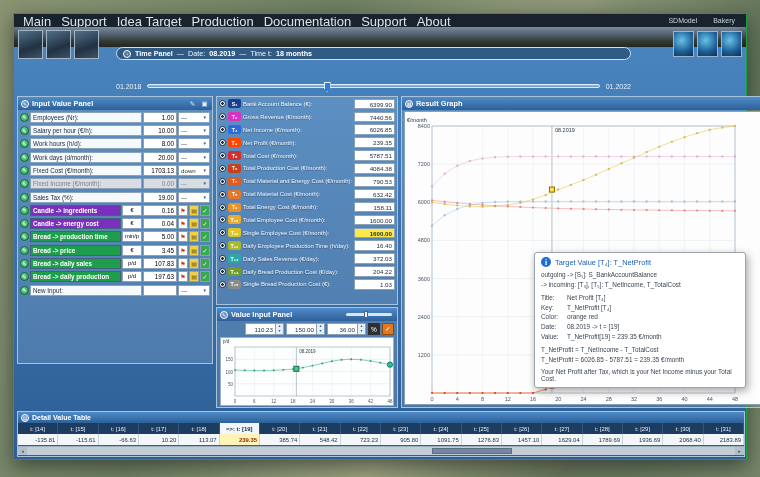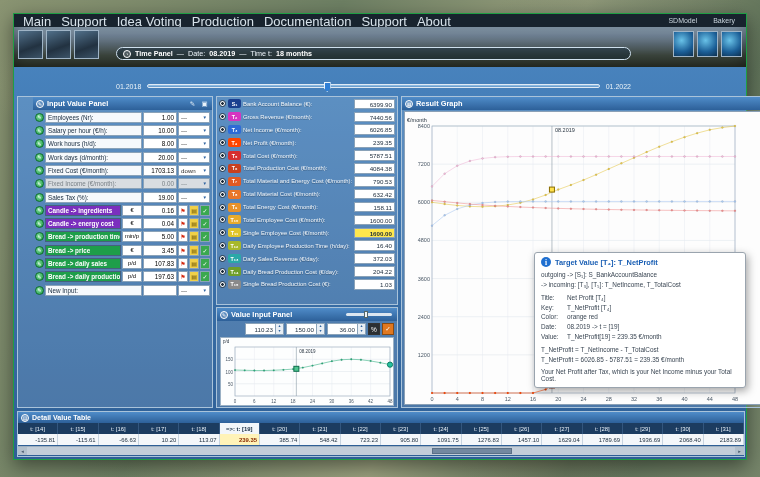--- a/index.html
+++ b/index.html
@@ -22,21 +22,21 @@
   .wc { width:17px; height:14px; font-size:7px; display:inline-flex; align-items:center; justify-content:center; color:#06300e; }
   .wc.close { background:#e81123; color:#fff; width:24px; }
 
   
   .menubar { height:13px; background:#18232e; display:flex; align-items:center; padding:0 4px; }
   .menu-item { color:#d7e2ea; font-size:13px; padding:0 5px; white-space:nowrap; }
   #menu-right { margin-left:auto; display:flex; gap:6px; padding-right:2px; }
   #menu-right .menu-item { font-size:7px; color:#c9d4dd; }
 
   
-  .banner { position:relative; height:40px;
+  .banner { position:relative; height:20px;
     background:linear-gradient(180deg,#9db4c8 0%,#74879a 22%,#55636b 45%,#3c463e 70%,#2c3329 100%);
     box-shadow:inset 0 0 18px rgba(0,0,0,.45); }
   .thumbs { position:absolute; left:4px; top:3px; display:flex; gap:3px; }
   .thumb-btn { width:25px; height:29px; border:1px solid #9fb4c6; background:linear-gradient(160deg,#51708a,#223241 60%,#3c5468); }
   .globes { position:absolute; right:4px; top:4px; display:flex; gap:3px; }
   .globe-btn { width:21px; height:26px; border:1px solid #9fb4c6; background:radial-gradient(circle at 40% 35%, #69c2e8, #1b5e96 60%, #0d3050); }
   .time-pill { position:absolute; left:102px; top:20px; width:515px; height:13px; border:1px solid #cfe0ee; border-radius:7px;
     background:rgba(15,35,55,.42); color:#eef5fb; display:flex; align-items:center; gap:4px; font-size:7.2px; padding:0 6px; white-space:nowrap; }
   .time-pill b { color:#fff; }
   .circle-icon { width:8px; height:8px; border:1px solid #fff; border-radius:50%; display:inline-flex; align-items:center; justify-content:center;
@@ -50,21 +50,21 @@
 
   
   .panel { position:absolute; border:1px solid #a9c3da; background:rgba(200,218,235,.18); }
   .phead { height:13px; background:linear-gradient(#4f8cc9,#2d6099); color:#fff; font-size:7.4px; font-weight:bold;
     display:flex; align-items:center; gap:3px; padding:0 3px; }
   .phead .spacer { flex:1; }
   .hicon { font-size:6.5px; color:#e8f2fa; width:9px; text-align:center; }
   .hslider { width:46px; height:3px; background:#dce6f0; border-radius:2px; position:relative; margin-right:2px; }
   .hthumb { position:absolute; left:40%; top:-2px; width:4px; height:7px; background:#f0f4f8; border:1px solid #566; }
 
-  #input-panel { left:3px; top:82px; width:196px; height:312px;padding-left:15px; }
+  #input-panel { left:3px; top:82px; width:196px; height:268px; }
   .irow { display:flex; align-items:center; height:12px; margin:1.3px 2px 0; gap:1px; }
   .ricon { width:9px; height:9px; border-radius:50%; background:radial-gradient(circle at 35% 35%, #7cd89a, #1d9e44); border:1px solid #0e6e2c;
     color:#fff; font-size:5px; display:flex; align-items:center; justify-content:center; flex:none; }
   .lbl { flex:1; background:#f6f9fc; border:1px solid #8aa2b8; font-size:6.3px; color:#15293d; padding:0 2px; height:11px; line-height:9.5px;
     white-space:nowrap; overflow:hidden; }
   .lbl.colored { color:#fff; font-weight:bold; border-color:#45617d; }
   .unit { width:20px; background:#fff; border:1px solid #8aa2b8; font-size:5.8px; text-align:center; height:11px; line-height:9.5px; flex:none; }
   .val { width:34px; background:#fff; border:1px solid #8aa2b8; font-size:6.3px; text-align:right; padding:0 2px; height:11px; line-height:9.5px; flex:none; }
   .dd { width:32px; background:#fff; border:1px solid #8aa2b8; font-size:6.2px; height:11px; display:flex; align-items:center;
     justify-content:space-between; padding:0 2px; flex:none; color:#333; }
@@ -115,36 +115,36 @@
   .sarrow { width:9px; font-size:5px; display:flex; align-items:center; justify-content:center; color:#44566a; background:#b2c0cc; }
   .sarrow.right { margin-left:auto; }
   .sthumb { position:absolute; left:57%; width:80px; top:1px; bottom:1px; background:#7389a0; border:1px solid #5a7086; }
 
   
   .tooltip { position:absolute; left:534px; top:252px; width:212px; background:#fff; border:1px solid #9aa4ae; border-radius:3px;
     box-shadow:2px 3px 8px rgba(0,0,0,.35); padding:4px 6px 5px; z-index:50; }
   .tt-head { display:flex; gap:4px; align-items:center; margin-bottom:3px; }
   .tt-info { width:10px; height:10px; border-radius:50%; background:#1f6fd0; color:#fff; font-size:7.5px; font-weight:bold;
     display:flex; align-items:center; justify-content:center; font-family:"Liberation Serif",serif; flex:none; }
-  .tt-title { color:#1a5fb4; font-weight:bold; font-size:7.4px; }
+  .tt-title { color:#1a5fb4; font-weight:normal; font-size:7.4px; }
   .tt-line { font-size:6.4px; color:#3a4653; line-height:1.5; }
   #tt-kv { display:grid; grid-template-columns:26px 1fr; font-size:6.4px; color:#3a4653; line-height:1.5; margin-top:4px; }
   .tt-sep { height:4px; }
   .tt-desc { font-size:6.4px; color:#3a4653; margin-top:4px; }
   svg text { font-family:"Liberation Sans","DejaVu Sans",sans-serif; }
 </style>
 </head>
 <body>
 
 <div class="desktop">
   <div class="window">
 
 
     <div class="menubar">
-      <span id="menu-left"><span class="menu-item">Main</span><span class="menu-item">Support</span><span class="menu-item">Idea Voting</span><span class="menu-item">Production</span><span class="menu-item">Documentation</span><span class="menu-item">Support</span><span class="menu-item">About</span></span>
+      <span id="menu-left"><span class="menu-item">Main</span><span class="menu-item">Support</span><span class="menu-item">Idea Target</span><span class="menu-item">Production</span><span class="menu-item">Documentation</span><span class="menu-item">Support</span><span class="menu-item">About</span></span>
       <span id="menu-right">
           <span class="menu-item">SDModel</span>
           <span class="menu-item">Bakery</span>
         </span>
     </div>
 
     <div class="banner">
       <span class="thumbs">
         <span class="thumb-btn"></span>
         <span class="thumb-btn"></span>

